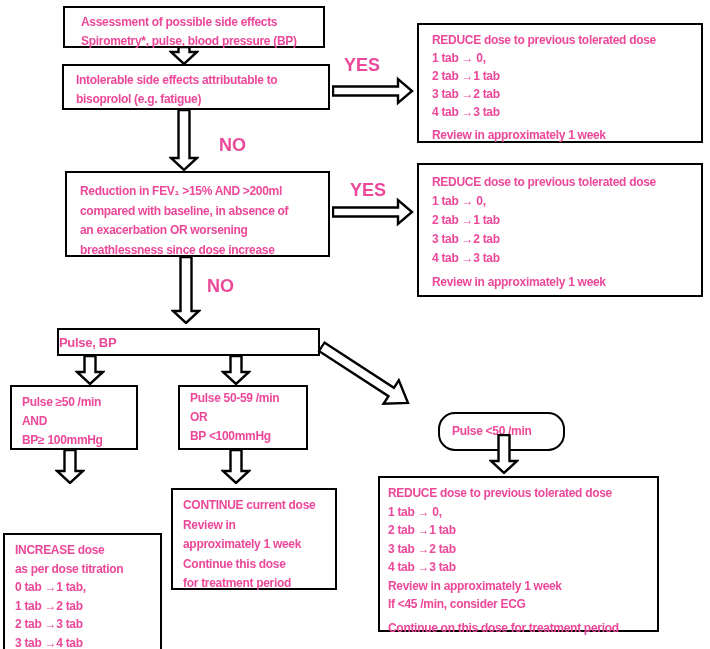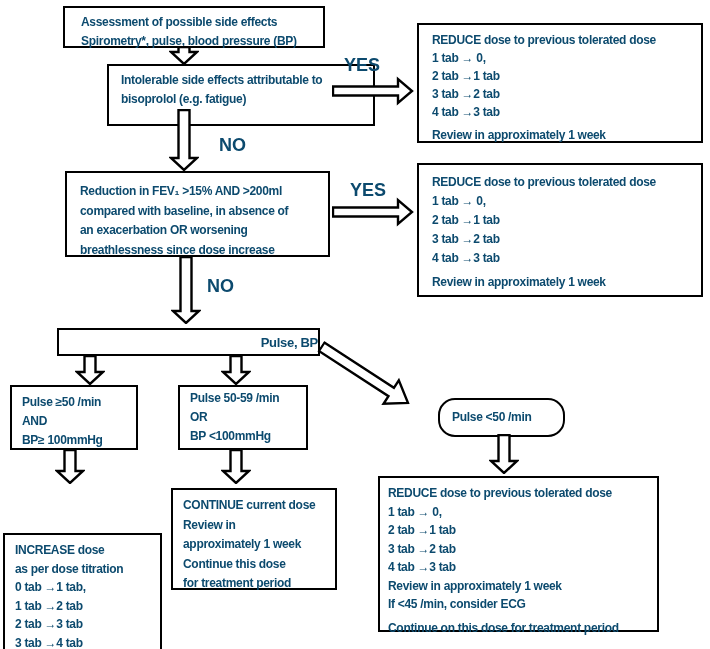--- a/index.html
+++ b/index.html
@@ -1,44 +1,44 @@
 <!DOCTYPE html>
 <html><head>
 <meta charset="utf-8">
 <style>
   html,body{margin:0;padding:0;background:#ffffff;}
   .canvas{
     position:relative;width:710px;height:649px;background:#ffffff;
     font-family:"Liberation Sans","DejaVu Sans",sans-serif;
-    color:#0c4a6e;font-weight:bold;font-size:12px;letter-spacing:-0.3px;
+    color:#ec4899;font-weight:bold;font-size:12px;letter-spacing:-0.3px;
     overflow:hidden;
   }
   .box{
     position:absolute;background:#fff;border:2px solid #000;
     box-sizing:border-box;padding:4px 6px 4px 10px;
   }
   .ln{line-height:19px;white-space:nowrap;}
   .gap{margin-top:5px;}
-  .center{display:flex;align-items:center;justify-content:flex-end;padding:0;}
+  .center{display:flex;align-items:center;justify-content:flex-start;padding:0;}
   .lbl{position:absolute;font-size:18px;letter-spacing:0;}
   .arrow{position:absolute;}
   .arrow svg polygon{fill:#ffffff;stroke:#000000;stroke-width:2.4;stroke-linejoin:miter;}
   
   #b-assessment{left:63px;top:6px;width:262px;height:42px;padding-left:16px;padding-top:5px;}
-  #b-intolerable{left:62px;top:64px;width:268px;height:62px;padding-left:12px;padding-top:5px;margin-left:45px;}
+  #b-intolerable{left:62px;top:64px;width:268px;height:46px;padding-left:12px;padding-top:5px;}
   #b-reduce-top{left:417px;top:23px;width:286px;height:120px;padding-left:13px;padding-top:6px;}
   #b-reduce-top .ln{line-height:18px;}
   #b-fev1{left:65px;top:171px;width:265px;height:86px;padding-left:13px;padding-top:9px;}
   #b-fev1 .ln{line-height:19.5px;}
   #b-reduce-mid{left:417px;top:163px;width:286px;height:134px;padding-left:13px;padding-top:8px;}
   #b-reduce-mid .ln{line-height:19px;}
   #b-pulsebp{left:57px;top:328px;width:263px;height:28px;font-size:13px;}
   #b-pulse60{left:10px;top:385px;width:128px;height:65px;padding-top:6px;}
   #b-pulse5059{left:178px;top:385px;width:130px;height:65px;padding-top:2px;}
-  #b-pulse50{left:438px;top:398px;width:127px;height:39px;padding-left:12px;display:flex;align-items:center;border-radius:17px;}
+  #b-pulse50{left:438px;top:412px;width:127px;height:39px;padding-left:12px;display:flex;align-items:center;border-radius:17px;}
   #b-increase{left:3px;top:486px;width:159px;height:159px;padding-top:6px;margin-top:47px;}
   #b-increase .ln{line-height:18.5px;}
   #b-continue{left:171px;top:488px;width:166px;height:102px;padding-top:6px;}
   #b-continue .ln{line-height:19.5px;}
   #b-reduce-bot{left:378px;top:476px;width:281px;height:156px;padding-left:8px;padding-top:6px;}
   #b-reduce-bot .ln{line-height:18.5px;}
 </style>
 </head>
 <body>
 

